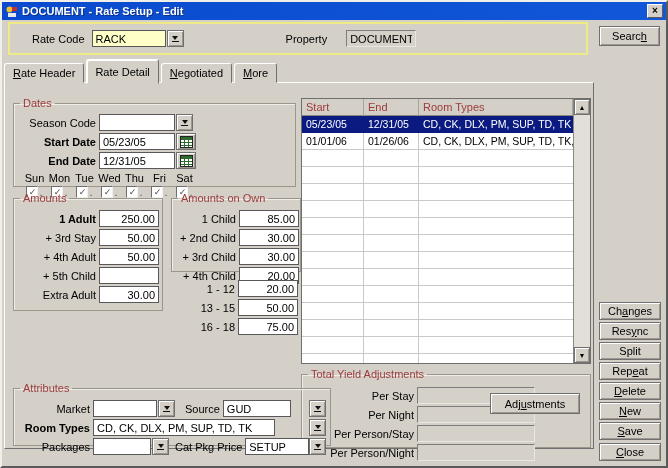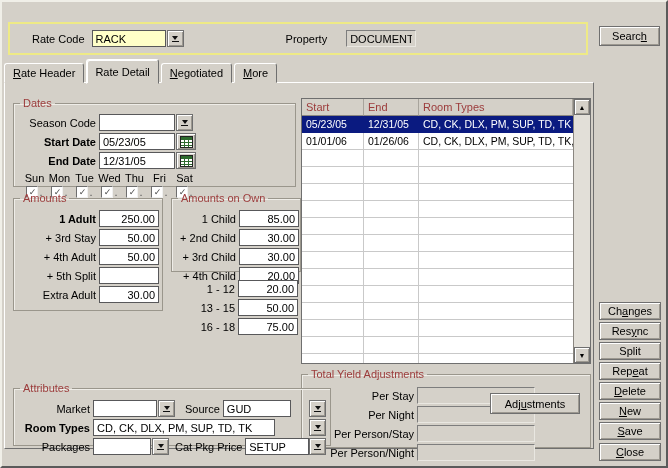--- a/index.html
+++ b/index.html
@@ -137,20 +137,30 @@
   
   .sidebtn{ position:absolute; left:597px; width:62px; height:18px; }
 
   u{ text-decoration:underline; }
 </style>
 </head>
 <body>
 
 <div class="window">
 
+  <div class="titlebar">
+    <svg width="13" height="13" viewBox="0 0 13 13">
+      <rect x="0" y="0" width="13" height="13" fill="#0a4ace"></rect>
+      <circle cx="4.5" cy="4.5" r="3" fill="#f0c030"></circle>
+      <rect x="7" y="2" width="5" height="4" fill="#c03030"></rect>
+      <rect x="3" y="8" width="8" height="4" fill="#e8e8e8"></rect>
+    </svg>
+    <span class="ttl">DOCUMENT - Rate Setup - Edit</span>
+    <div class="closebtn">×</div>
+  </div>
 
   <div class="topbox">
     <span class="flabel" style="margin-left:22px">Rate Code</span>
     <input class="txt hl" style="width: 74px; margin-left: 4px;" readonly="" value="RACK">
     <div class="lov">
         <span class="tri"></span>
         <span class="bar"></span>
       </div>
     <span class="flabel" style="margin-left:102px">Property</span>
     <input class="txt gray" style="width: 70px; margin-left: 16px;" readonly="" value="DOCUMENT">
@@ -252,21 +262,21 @@
         </div>
       <div class="frow">
           <span class="flabel">+ 3rd Stay</span>
           <input class="txt num" value="50.00" style="">
         </div>
       <div class="frow">
           <span class="flabel">+ 4th Adult</span>
           <input class="txt num" value="50.00" style="">
         </div>
       <div class="frow">
-          <span class="flabel">+ 5th Split</span>
+          <span class="flabel">+ 5th Child</span>
           <input class="txt num" value="" style="">
         </div>
       <div class="frow">
           <span class="flabel">Extra Adult</span>
           <input class="txt num" value="30.00" style="">
         </div>
     </fieldset>
 
     <fieldset class="grp fs-children">
       <legend>Amounts on Own</legend>

